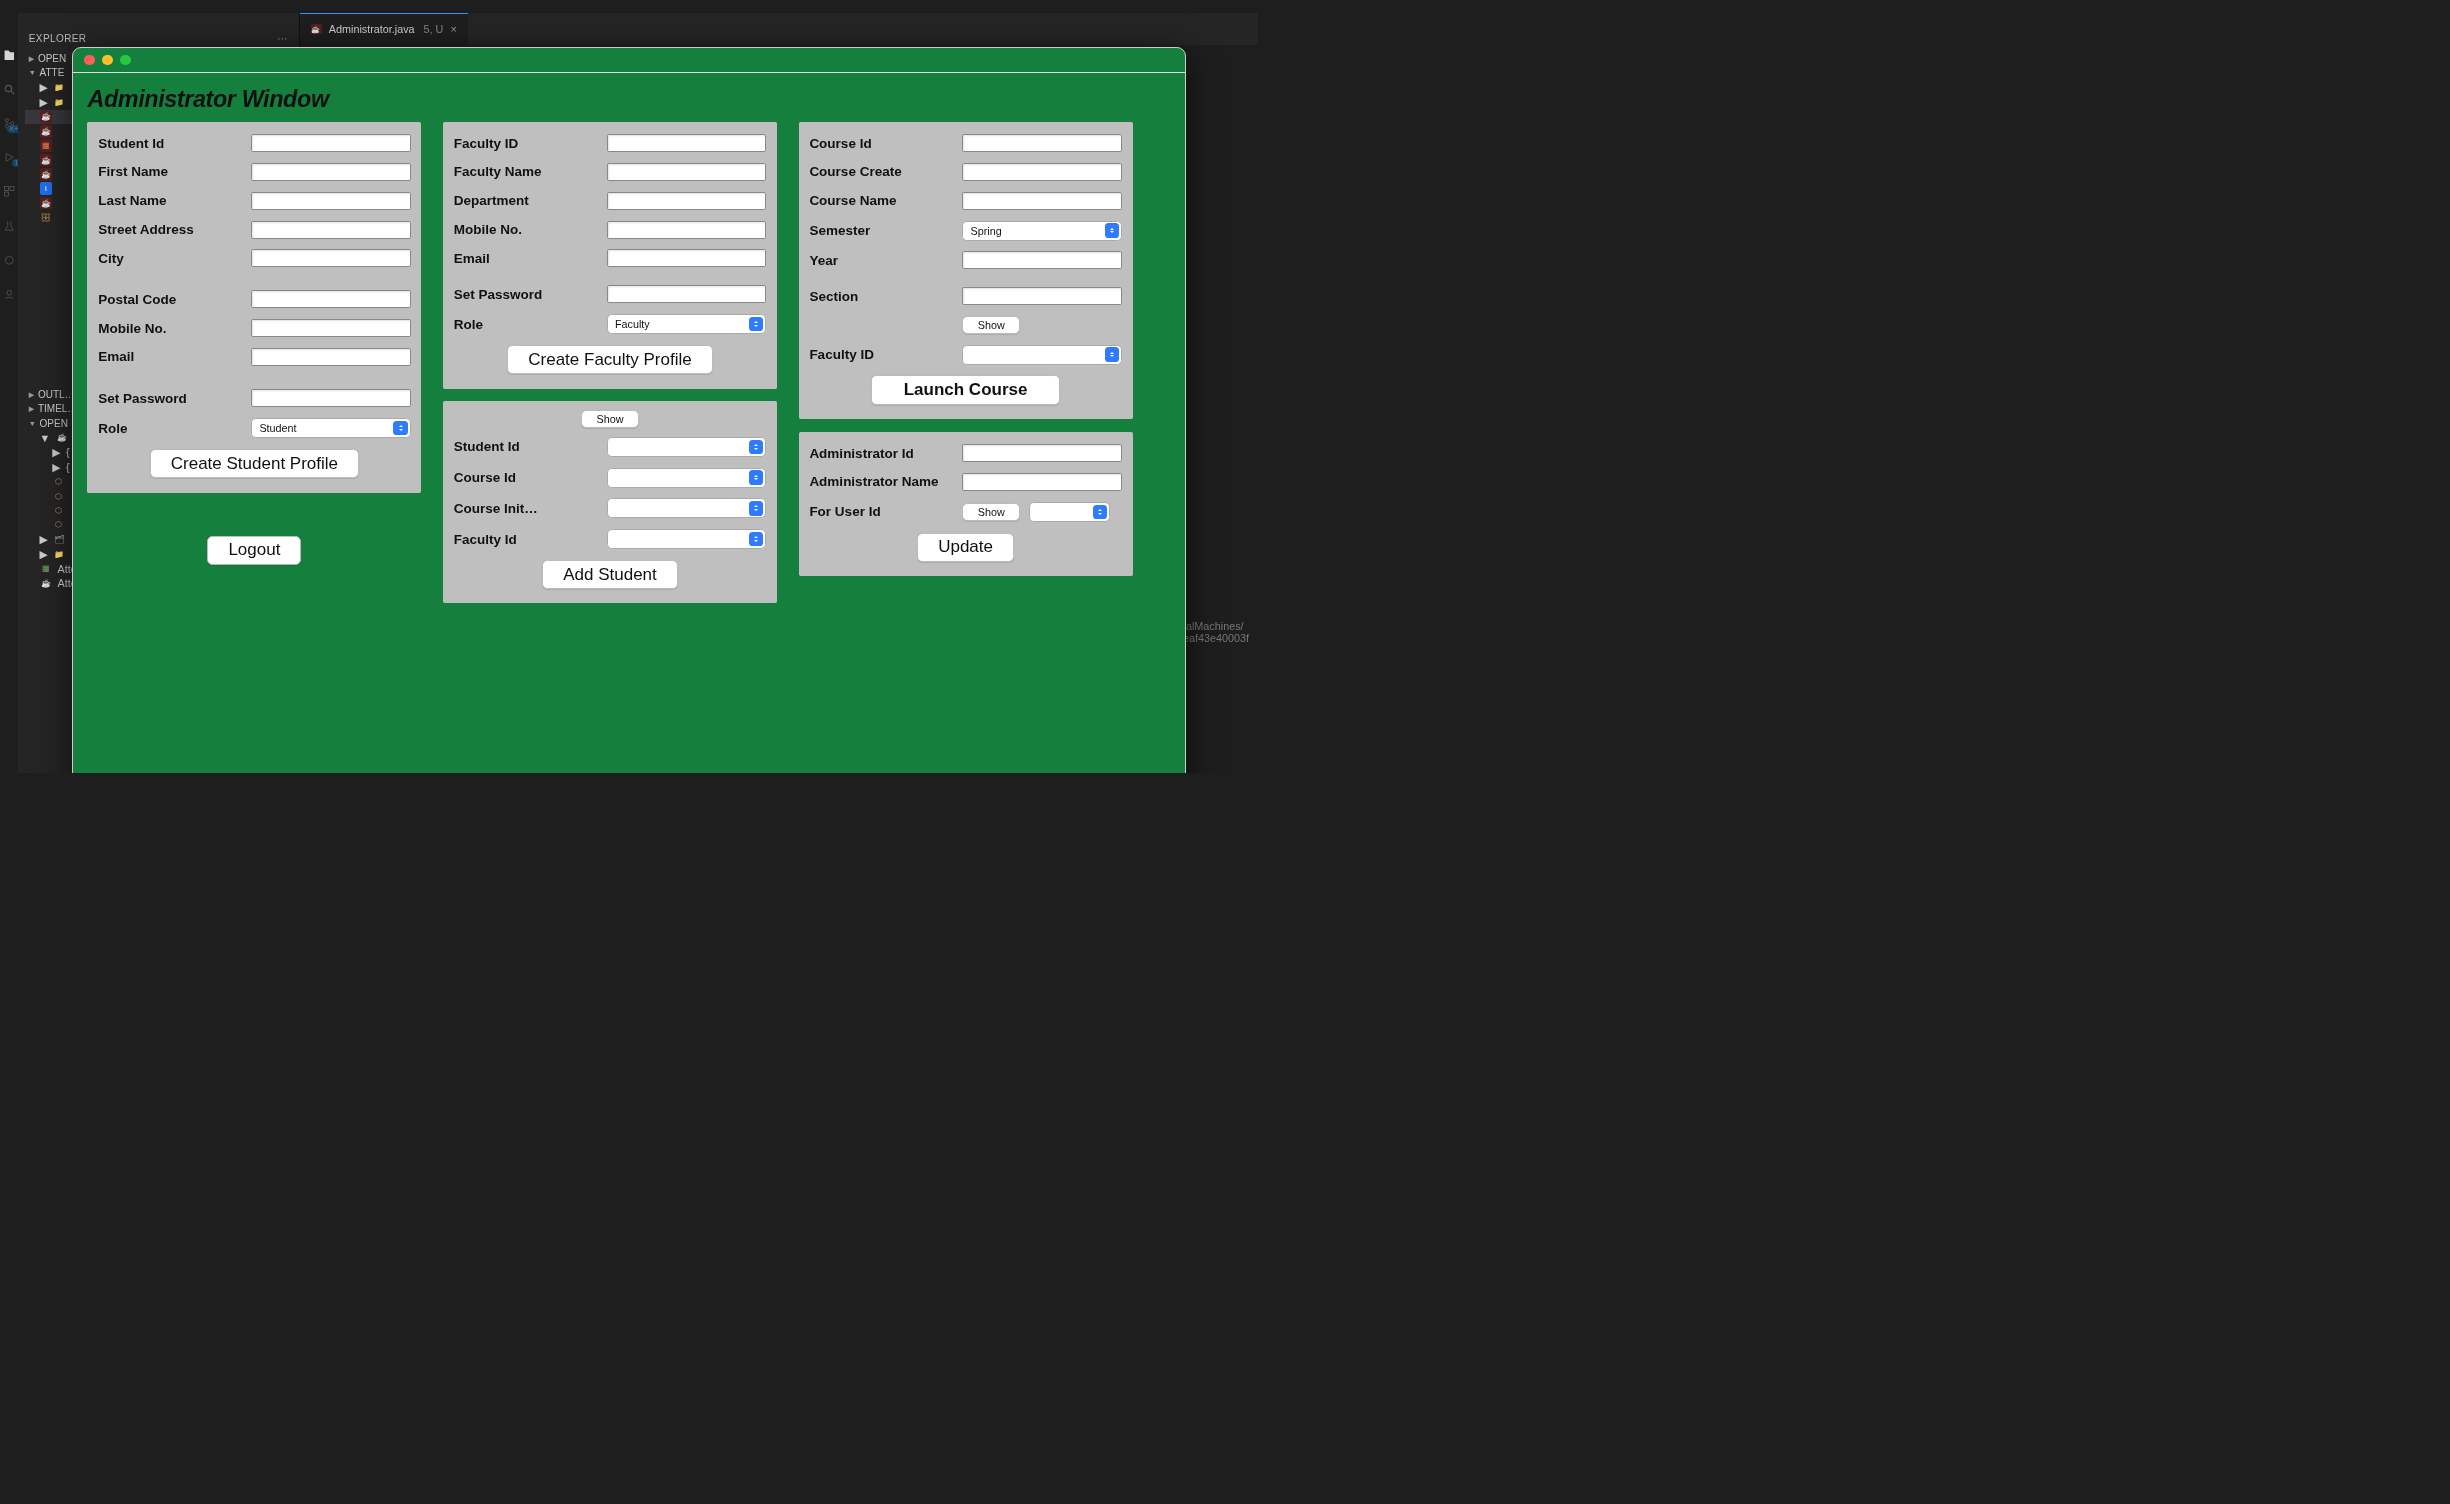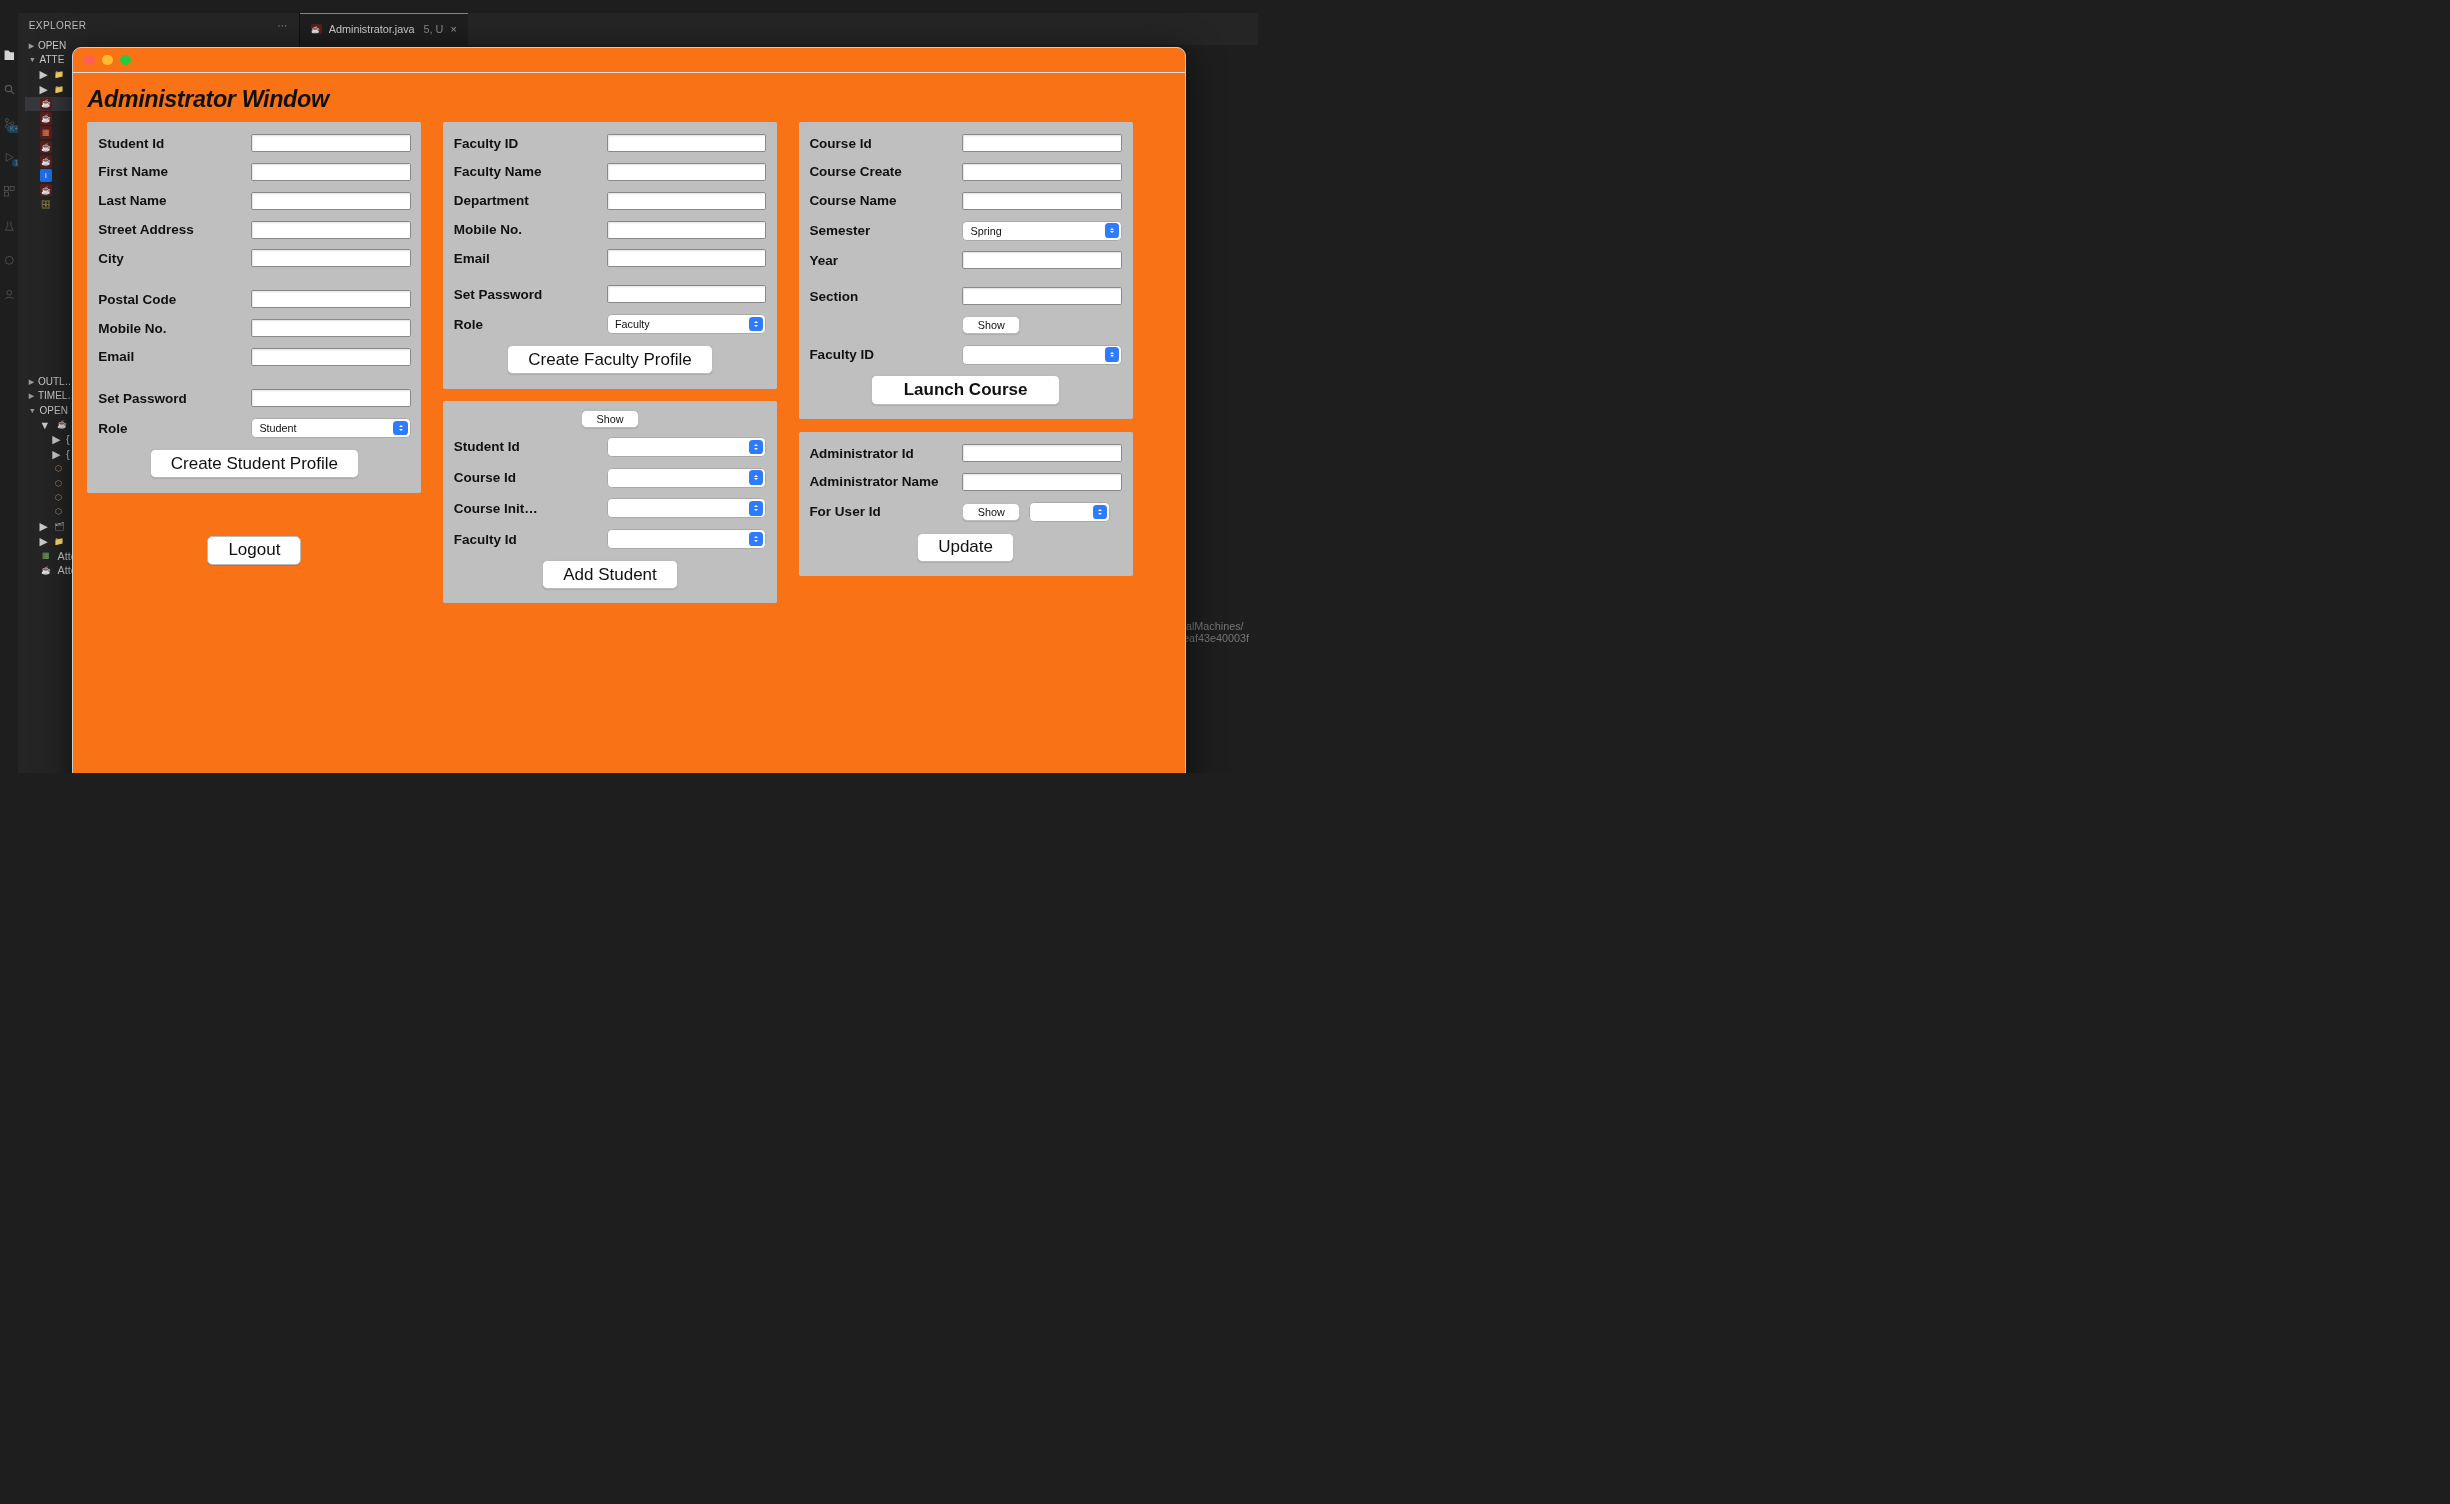--- a/index.html
+++ b/index.html
@@ -4,21 +4,21 @@
 <style>
 * { margin: 0; padding: 0; box-sizing: border-box; font-family: -apple-system, BlinkMacSystemFont, "Segoe UI", sans-serif; }
 body { background: #1e1e1e; color: #ccc; width: 1258px; height: 773px; overflow: hidden; position: relative; }
 .activitybar { position: absolute; left: 0; top: 12.6px; bottom: 0; width: 18px; background: #1e1e1e; display: flex; flex-direction: column; align-items: center; padding-top: 36px; gap: 21.6px; }
 .activitybar .ab-icon { width: 12.6px; height: 12.6px; opacity: 0.4; }
 .activitybar .ab-icon.active { opacity: 0.9; }
 .ab-badge { position: relative; }
 .ab-badge .badge { position: absolute; bottom: -3.6px; right: -5.4px; font-size: 6.3px; background: #007acc; color: #fff; border-radius: 5.4px; padding: 0 2.7px; line-height: 8px; }
 
 .sidebar { position: absolute; left: 18px; top: 12.6px; bottom: 0; width: 282px; background: #252526; border-right: 0.9px solid #111; }
-.sidebar-title { display: flex; justify-content: space-between; align-items: center; padding: 7.2px 10.8px; font-size: 10px; color: #bbb; letter-spacing: 0.4px; }
+.sidebar-title { display: flex; justify-content: space-between; align-items: center; padding: 7.2px 10.8px; font-size: 10px; color: #bbb; letter-spacing: 0.4px; margin-top: 13px; }
 .sidebar-title .dots { letter-spacing: 0.9px; opacity: 0.7; }
 .sb-section { font-size: 10px; color: #ccc; padding: 1.8px 10.8px; display: flex; align-items: center; gap: 3.6px; }
 .sb-section .chev { font-size: 7.2px; opacity: 0.7; }
 .sb-tree { padding-left: 7.2px; }
 .sb-item { font-size: 10.8px; color: #ccc; padding: 0.9px 0 0.9px 14.4px; display: flex; align-items: center; gap: 5.4px; white-space: nowrap; overflow: hidden; text-overflow: ellipsis; }
 .sb-item .fi { width: 12.6px; height: 12.6px; display: inline-flex; align-items: center; justify-content: center; border-radius: 1.8px; font-size: 8px; }
 .fi-java { background: #5a1e1e; color: #f28b54; }
 .fi-java2 { color: #d16969; }
 .fi-folder { color: #c5c5c5; }
 .fi-green { color: #7bb562; }
@@ -32,21 +32,21 @@
 .tabbar { height: 32px; background: #252526; display: flex; align-items: stretch; }
 .tab { display: flex; align-items: center; padding: 0 10.8px; gap: 7.2px; background: #1e1e1e; border-top: 0.9px solid #3794ff; font-size: 10.8px; color: #ccc; }
 .tab .tab-icon { width: 10.8px; height: 10.8px; background: #5a1e1e; border-radius: 1.8px; display: inline-flex; align-items: center; justify-content: center; color: #d16969; font-size: 7.2px; }
 .tab .suffix { color: #888; margin-left: 1.8px; }
 .tab .close { opacity: 0.7; font-size: 10.8px; }
 
 .editor-body { position: absolute; top: 32px; left: 0; right: 0; bottom: 0; background: #1e1e1e; color: #777; font-family: Menlo, monospace; font-size: 10.8px; padding: 54px 18px 18px 18px; }
 .editor-body .ln { white-space: pre; }
 
 
-.swing-window { position: absolute; left: 72px; top: 47px; width: 1114px; height: 753px; background: #f97316; border-radius: 9px; box-shadow: 0 7.2px 36px rgba(0,0,0,0.6); border: 0.9px solid #ccc; overflow: hidden; }
+.swing-window { position: absolute; left: 72px; top: 47px; width: 1114px; height: 753px; background: #15803d; border-radius: 9px; box-shadow: 0 7.2px 36px rgba(0,0,0,0.6); border: 0.9px solid #ccc; overflow: hidden; }
 .swing-titlebar { height: 25px; display: flex; align-items: center; padding-left: 10.8px; gap: 7.2px; border-bottom: 0.9px solid #ddd; }
 .tl-dot { width: 10.8px; height: 10.8px; border-radius: 50%; }
 .tl-red { background: #ff5f57; }
 .tl-yellow { background: #febc2e; }
 .tl-green { background: #28c840; }
 
 .swing-body { padding: 12.6px 14.4px; height: calc(100% - 25px); }
 .swing-body h1 { font-style: italic; font-weight: 900; font-size: 23.4px; color: #111; margin-bottom: 9px; letter-spacing: -0.4px; }
 
 .panels { display: grid; grid-template-columns: 334px 334px 334px; gap: 21.6px; align-items: start; }

